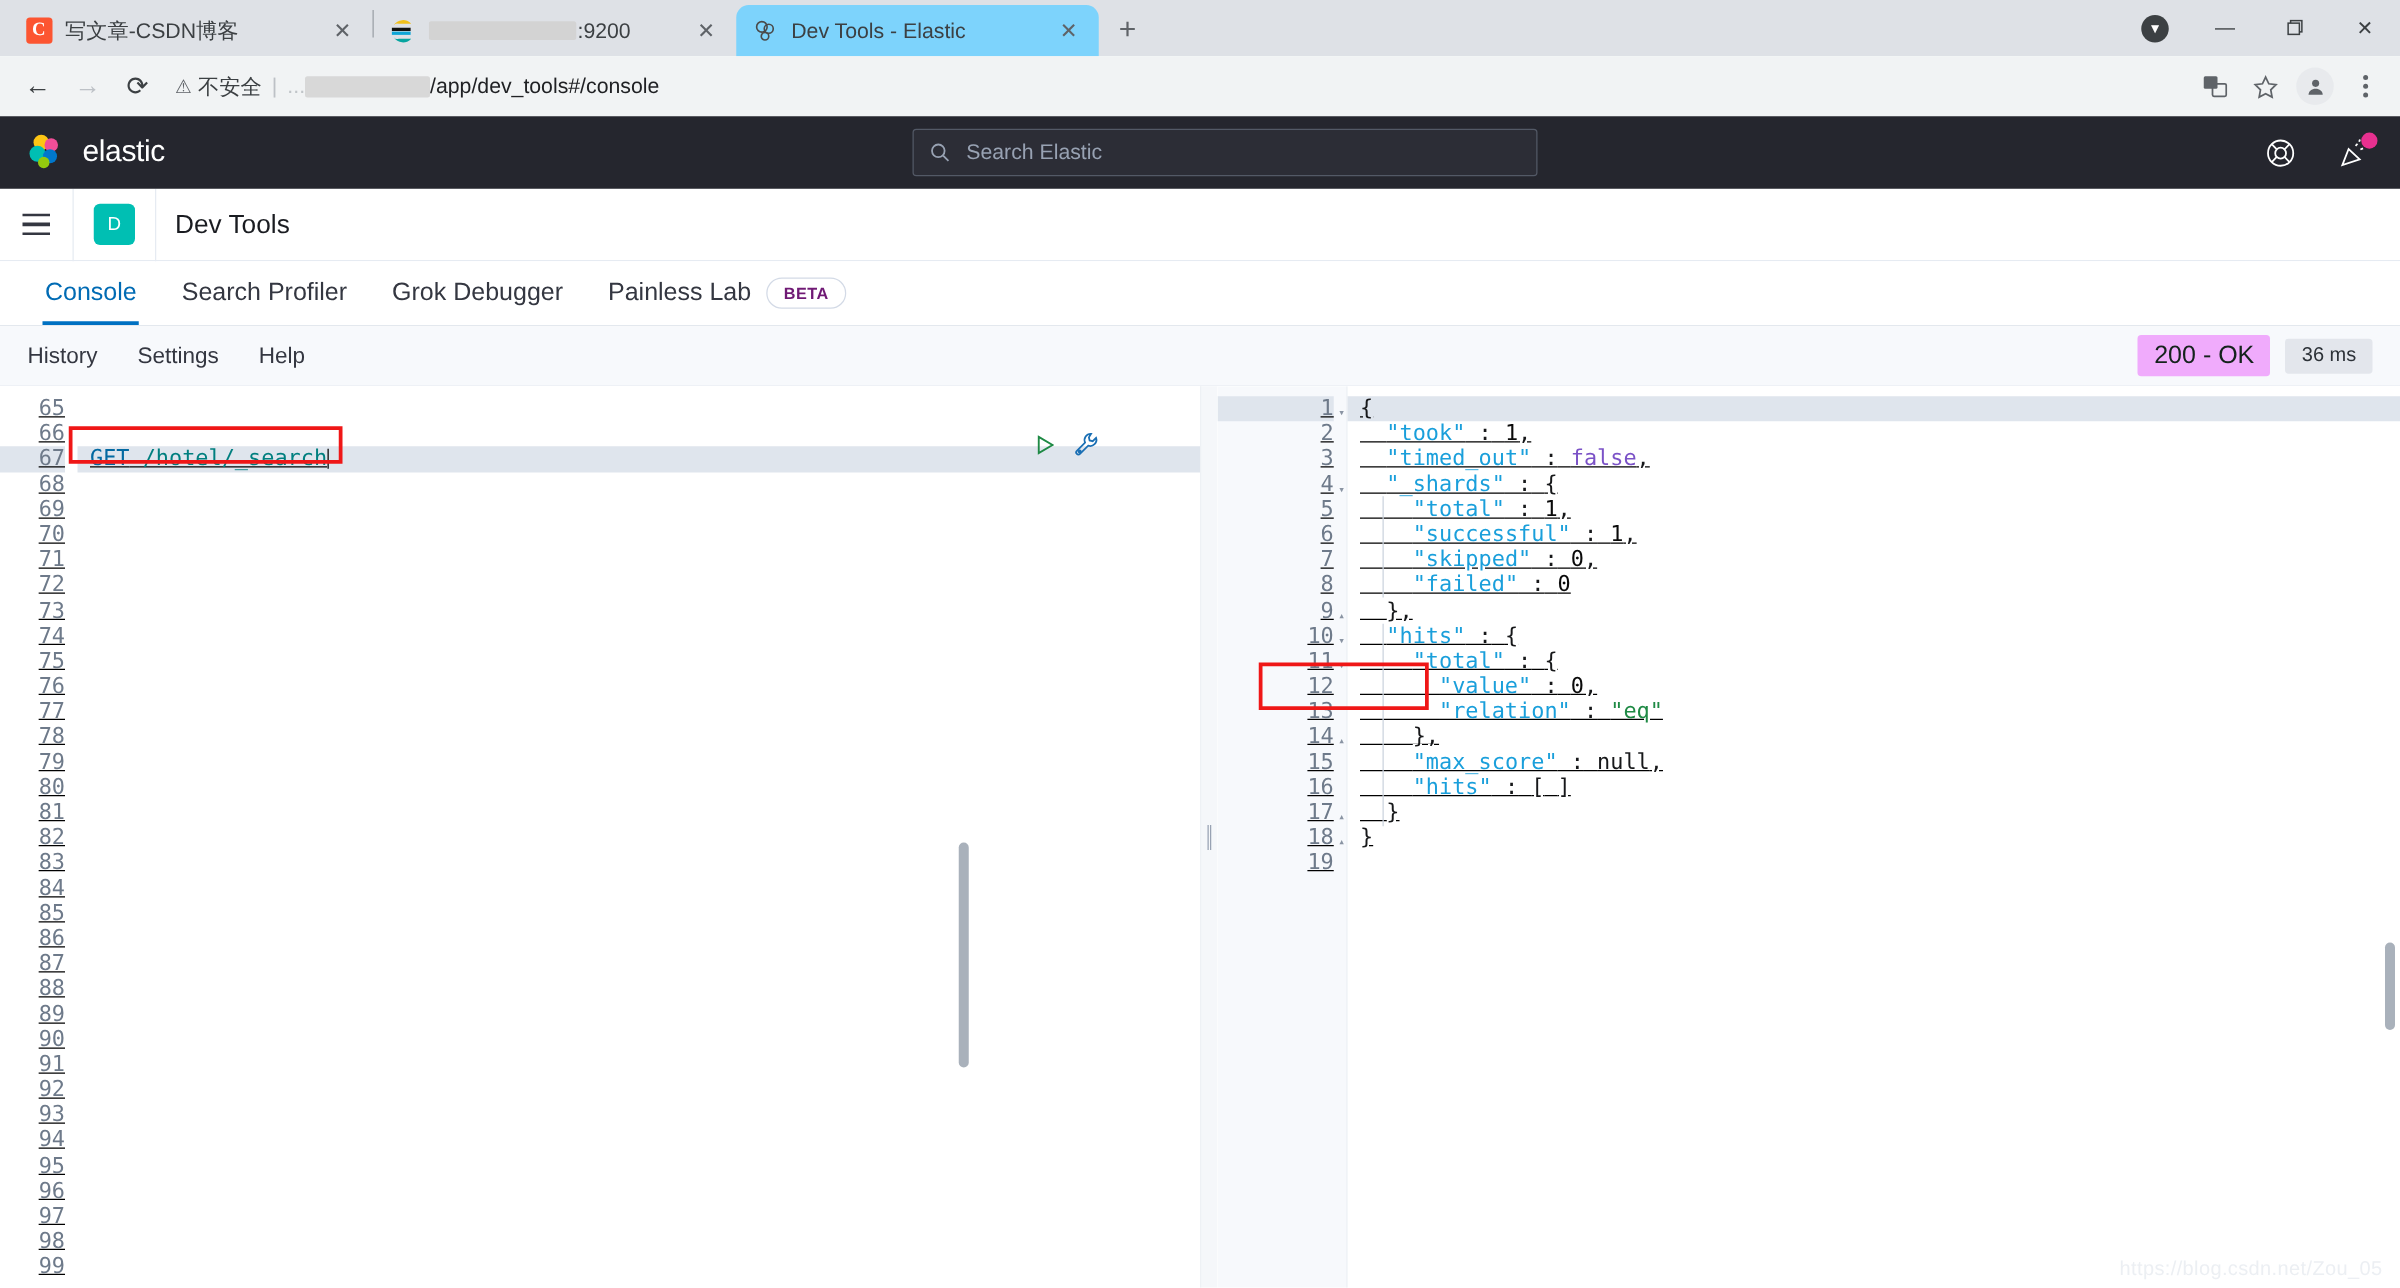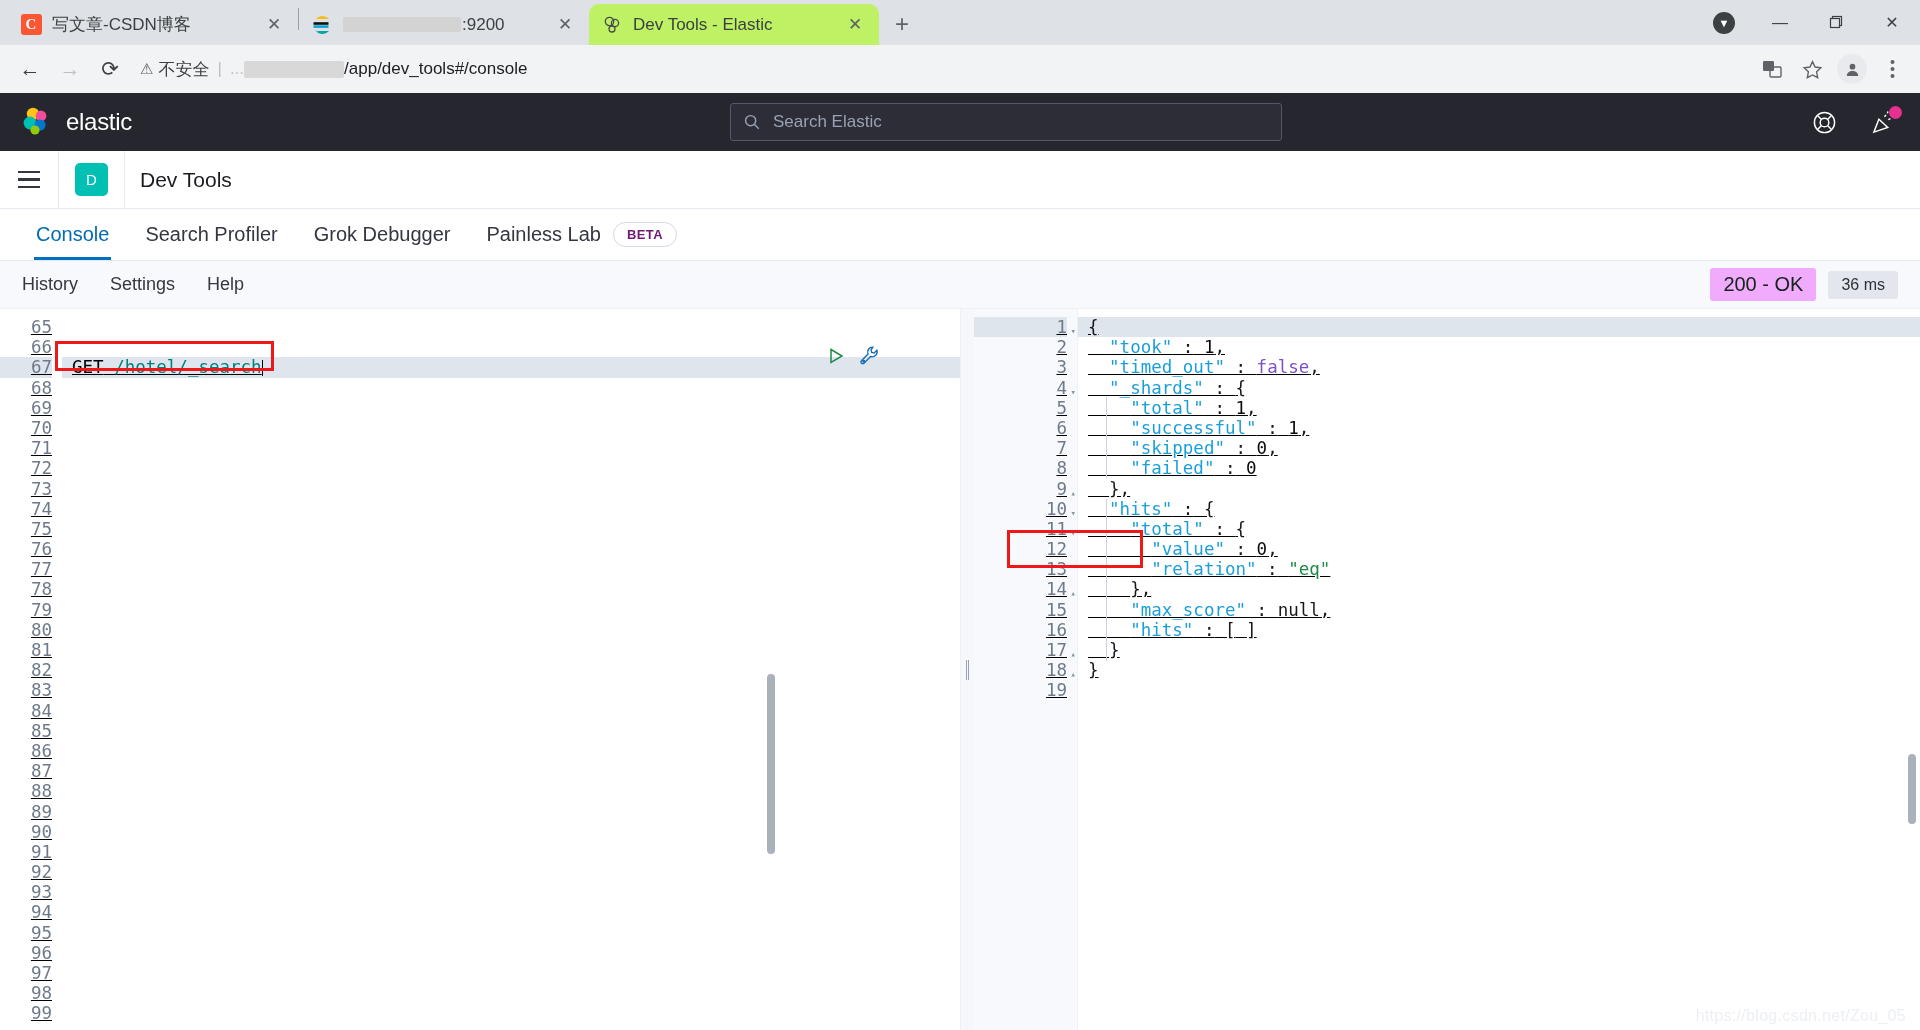--- a/index.html
+++ b/index.html
@@ -24,21 +24,21 @@
     width: 290px;
     display: flex;
     align-items: center;
     padding: 0 12px;
     border-radius: 10px 10px 0 0;
     position: relative;
     font-size: 17px;
     color: #3c4043;
   }
   .tab.inactive { background: transparent; }
-  .tab.active { background: #bef264; }
+  .tab.active { background: #7dd3fc; }
   .tab-sep {
     width: 1px; height: 22px; background: #9aa0a6;
     align-self: center; margin-bottom: 8px;
   }
   .tab-favicon {
     width: 22px; height: 22px; flex: 0 0 22px;
     margin-right: 10px;
     display: flex; align-items: center; justify-content: center;
   }
   .fav-csdn {
@@ -128,21 +128,21 @@
     background: #25262e;
     display: flex; align-items: center;
     padding: 0 20px;
     position: relative;
   }
   .brand { display: flex; align-items: center; gap: 12px; }
   .brand-name {
     color: #ffffff; font-size: 24px; letter-spacing: -0.3px;
   }
   .global-search {
-    position: absolute; left: 730px; width: 552px;
+    position: absolute; left: 730px; width: 500px;
     height: 38px; border: 1px solid #535966; border-radius: 3px;
     background: #2c2d36;
     display: flex; align-items: center; padding: 0 12px; gap: 12px;
   }
   .gs-placeholder { color: #98a2b3; font-size: 17px; }
   .header-right {
     position: absolute; right: 24px;
     display: flex; align-items: center; gap: 34px;
   }
   .hdr-icon { position: relative; color: #fff; display: flex; }
@@ -261,21 +261,21 @@
   .gl.cur { background: #dfe5ed; }
   .fold {
     position: absolute; right: -9px; top: 4px;
     font-size: 9px; color: #8a94a3;
   }
   .code-lines {
     flex: 1; padding-top: 8px; position: relative;
   }
   .cl { height: 20.2px; white-space: pre; padding-left: 10px; }
   .cl.cur { background: #dfe5ed; }
-  .tok-method { color: #000000; }
+  .tok-method { color: #0369a1; }
   .tok-url { color: #007f7f; }
   .tok-key { color: #1a9fdb; }
   .tok-num { color: #0a0a0a; }
   .tok-bool { color: #7b52c7; }
   .tok-null { color: #17181a; }
   .tok-str { color: #1f8a45; }
   .tok-punct { color: #17181a; }
   .caret {
     display: inline-block; width: 1.5px; height: 16px;
     background: #000; vertical-align: -3px;

